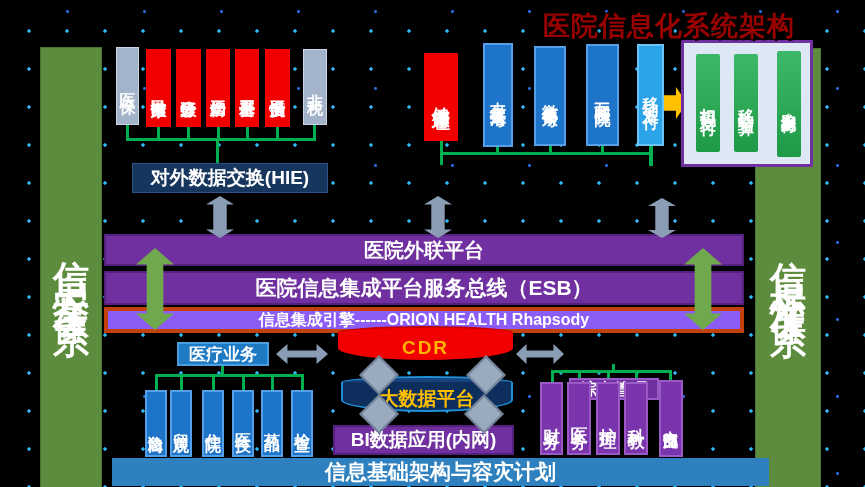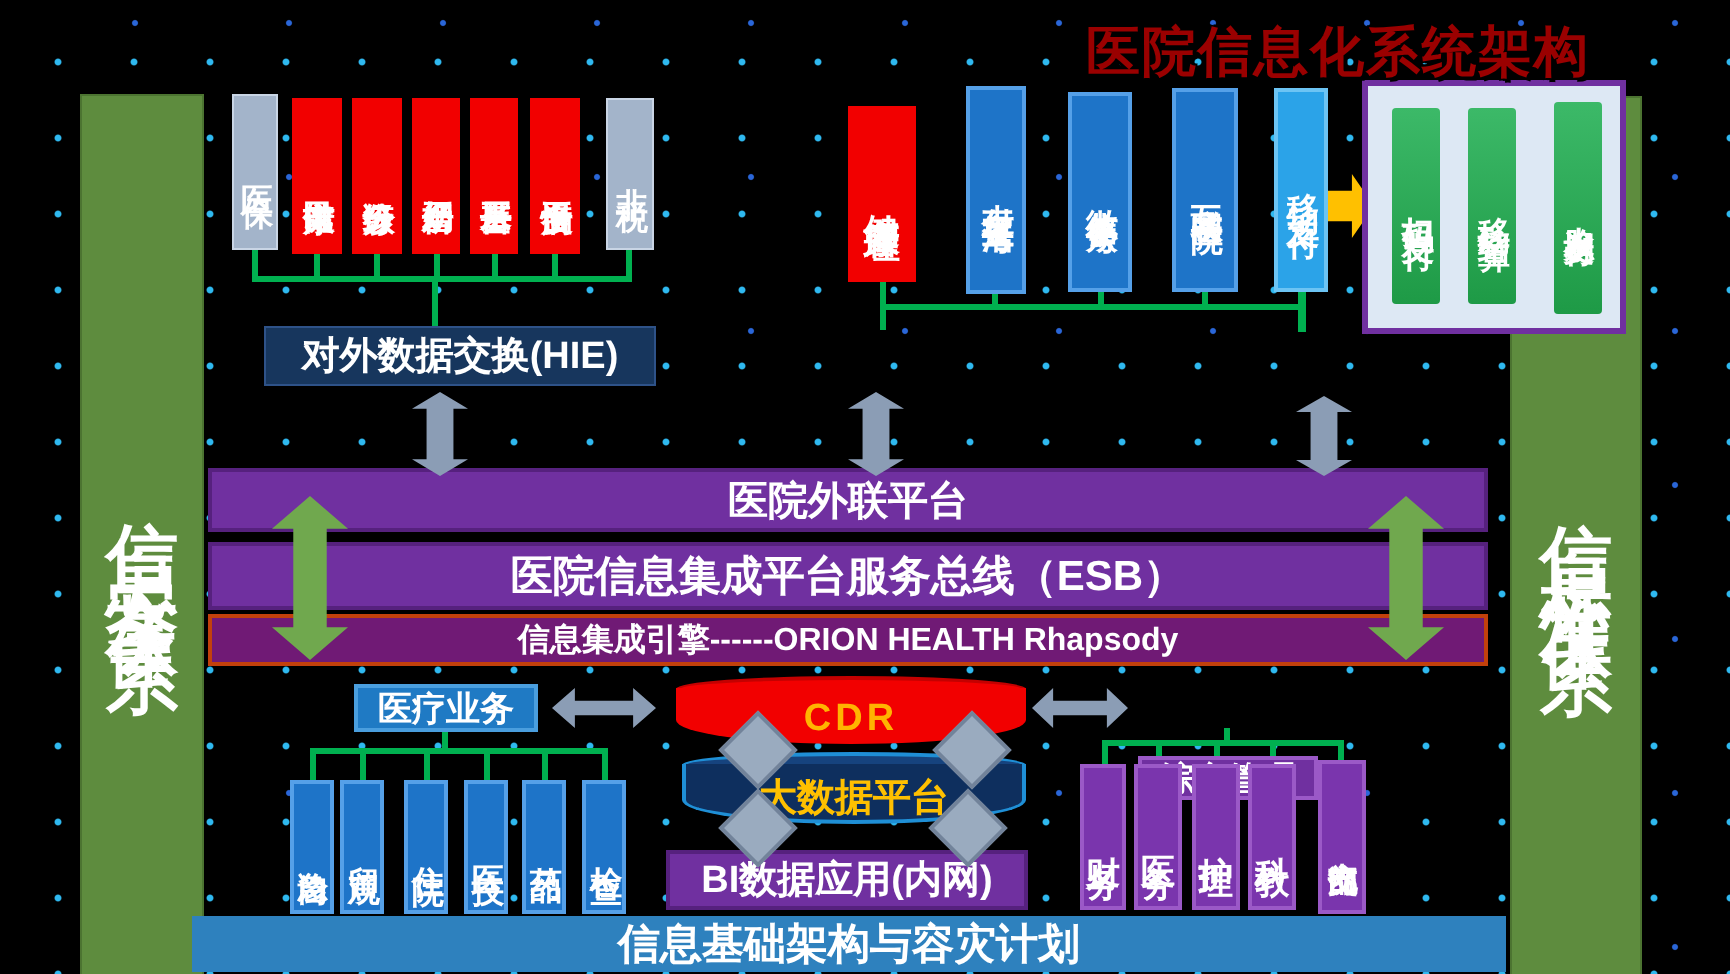--- a/index.html
+++ b/index.html
@@ -37,21 +37,21 @@
   .cyan{background:#2ba3e8;border:2px solid #6cc4f4;}
   .grayb{background:#a3b4ca;border:1px solid #c9d5e5;}
   .pgreen{background:linear-gradient(180deg,#3cb968,#1e9a46);border-radius:2px;}
   .purv{background:#7a35ad;border:2px solid #9b59c7;}
   .bar{
     position:absolute;z-index:3;display:flex;align-items:center;justify-content:center;
     color:#fff;font-weight:700;box-sizing:border-box;white-space:nowrap;
   }
   .navybar{background:#17365d;border:1px solid #2e5288;}
   .purbar{background:#7030a0;border:2px solid #56217e;}
-  .graybar{background:#701a75;border:2px solid #c2410c;}
+  .graybar{background:#8b5cf6;border:4px solid #c2410c;}
   .bluebar{background:#2e81be;}
   .hbox-blue{background:#1f7ac4;border:2px solid #4a9ede;}
   .hbox-pur{background:#7030a0;border:2px solid #9b59c7;margin-top:36px;}
   .gl{position:absolute;background:#00b050;z-index:2;}
   .varrow{position:absolute;z-index:4;background:#8b9db5;
     clip-path:polygon(50% 0,100% 20%,74% 20%,74% 80%,100% 80%,50% 100%,0 80%,26% 80%,26% 20%,0 20%);}
   .garrow{position:absolute;z-index:4;background:#70a84e;
     clip-path:polygon(50% 0,100% 20%,72% 20%,72% 80%,100% 80%,50% 100%,0 80%,28% 80%,28% 20%,0 20%);
     filter:drop-shadow(0 0 1px #3e6e28);}
   .harrow{position:absolute;z-index:4;background:#8b9db5;
@@ -146,21 +146,21 @@
   <div class="vb blue" style="left:145px;top:390px;width:22px;height:67px;font-size:15px;">门急诊</div>
   <div class="vb blue" style="left:170px;top:390px;width:22px;height:67px;font-size:16px;letter-spacing:4px;">留观</div>
   <div class="vb blue" style="left:202px;top:390px;width:22px;height:67px;font-size:16px;letter-spacing:4px;">住院</div>
   <div class="vb blue" style="left:232px;top:390px;width:22px;height:67px;font-size:16px;letter-spacing:4px;">医技</div>
   <div class="vb blue" style="left:261px;top:390px;width:22px;height:67px;font-size:16px;letter-spacing:4px;">药品</div>
   <div class="vb blue" style="left:291px;top:390px;width:22px;height:67px;font-size:16px;letter-spacing:4px;">检查</div>
 
   <div class="harrow" style="left:276px;top:344px;width:52px;height:20px;"></div>
   <div class="harrow" style="left:516px;top:344px;width:48px;height:20px;"></div>
 
-  <div class="cyl cdr" style="left:338px;top:338px;width:175px;height:34px;">
+  <div class="cyl cdr" style="left:338px;top:326px;width:175px;height:34px;">
     <div class="ctop"></div>
     <div class="cbody"></div>
     <div class="lbl">CDR</div>
   </div>
   <div class="cyl bd" style="left:341px;top:376px;width:172px;height:36px;">
     <div class="ctop"></div>
     <div class="cbody"></div>
     <div class="lbl">大数据平台</div>
   </div>
   <div class="dia" style="left:365px;top:361px;"></div>
@@ -177,15 +177,15 @@
   <div class="gl" style="left:578px;top:370px;width:3px;height:12px;"></div>
   <div class="gl" style="left:607px;top:370px;width:3px;height:12px;"></div>
   <div class="gl" style="left:635px;top:370px;width:3px;height:12px;"></div>
   <div class="gl" style="left:669px;top:370px;width:3px;height:10px;"></div>
   <div class="vb purv" style="left:540px;top:382px;width:23px;height:73px;font-size:17px;letter-spacing:5px;">财务</div>
   <div class="vb purv" style="left:567px;top:382px;width:24px;height:73px;font-size:17px;letter-spacing:5px;">医务</div>
   <div class="vb purv" style="left:596px;top:382px;width:24px;height:73px;font-size:17px;letter-spacing:5px;">护理</div>
   <div class="vb purv" style="left:624px;top:382px;width:24px;height:73px;font-size:17px;letter-spacing:5px;">科教</div>
   <div class="vb purv" style="left:659px;top:380px;width:24px;height:77px;font-size:15px;">内部交流</div>
 
-  <div class="bar bluebar" style="left:96px;top:458px;width:657px;height:28px;font-size:21px;">信息基础架构与容灾计划</div>
+  <div class="bar bluebar" style="left:112px;top:458px;width:657px;height:28px;font-size:21px;">信息基础架构与容灾计划</div>
 
 </div>
 
 </body></html>

